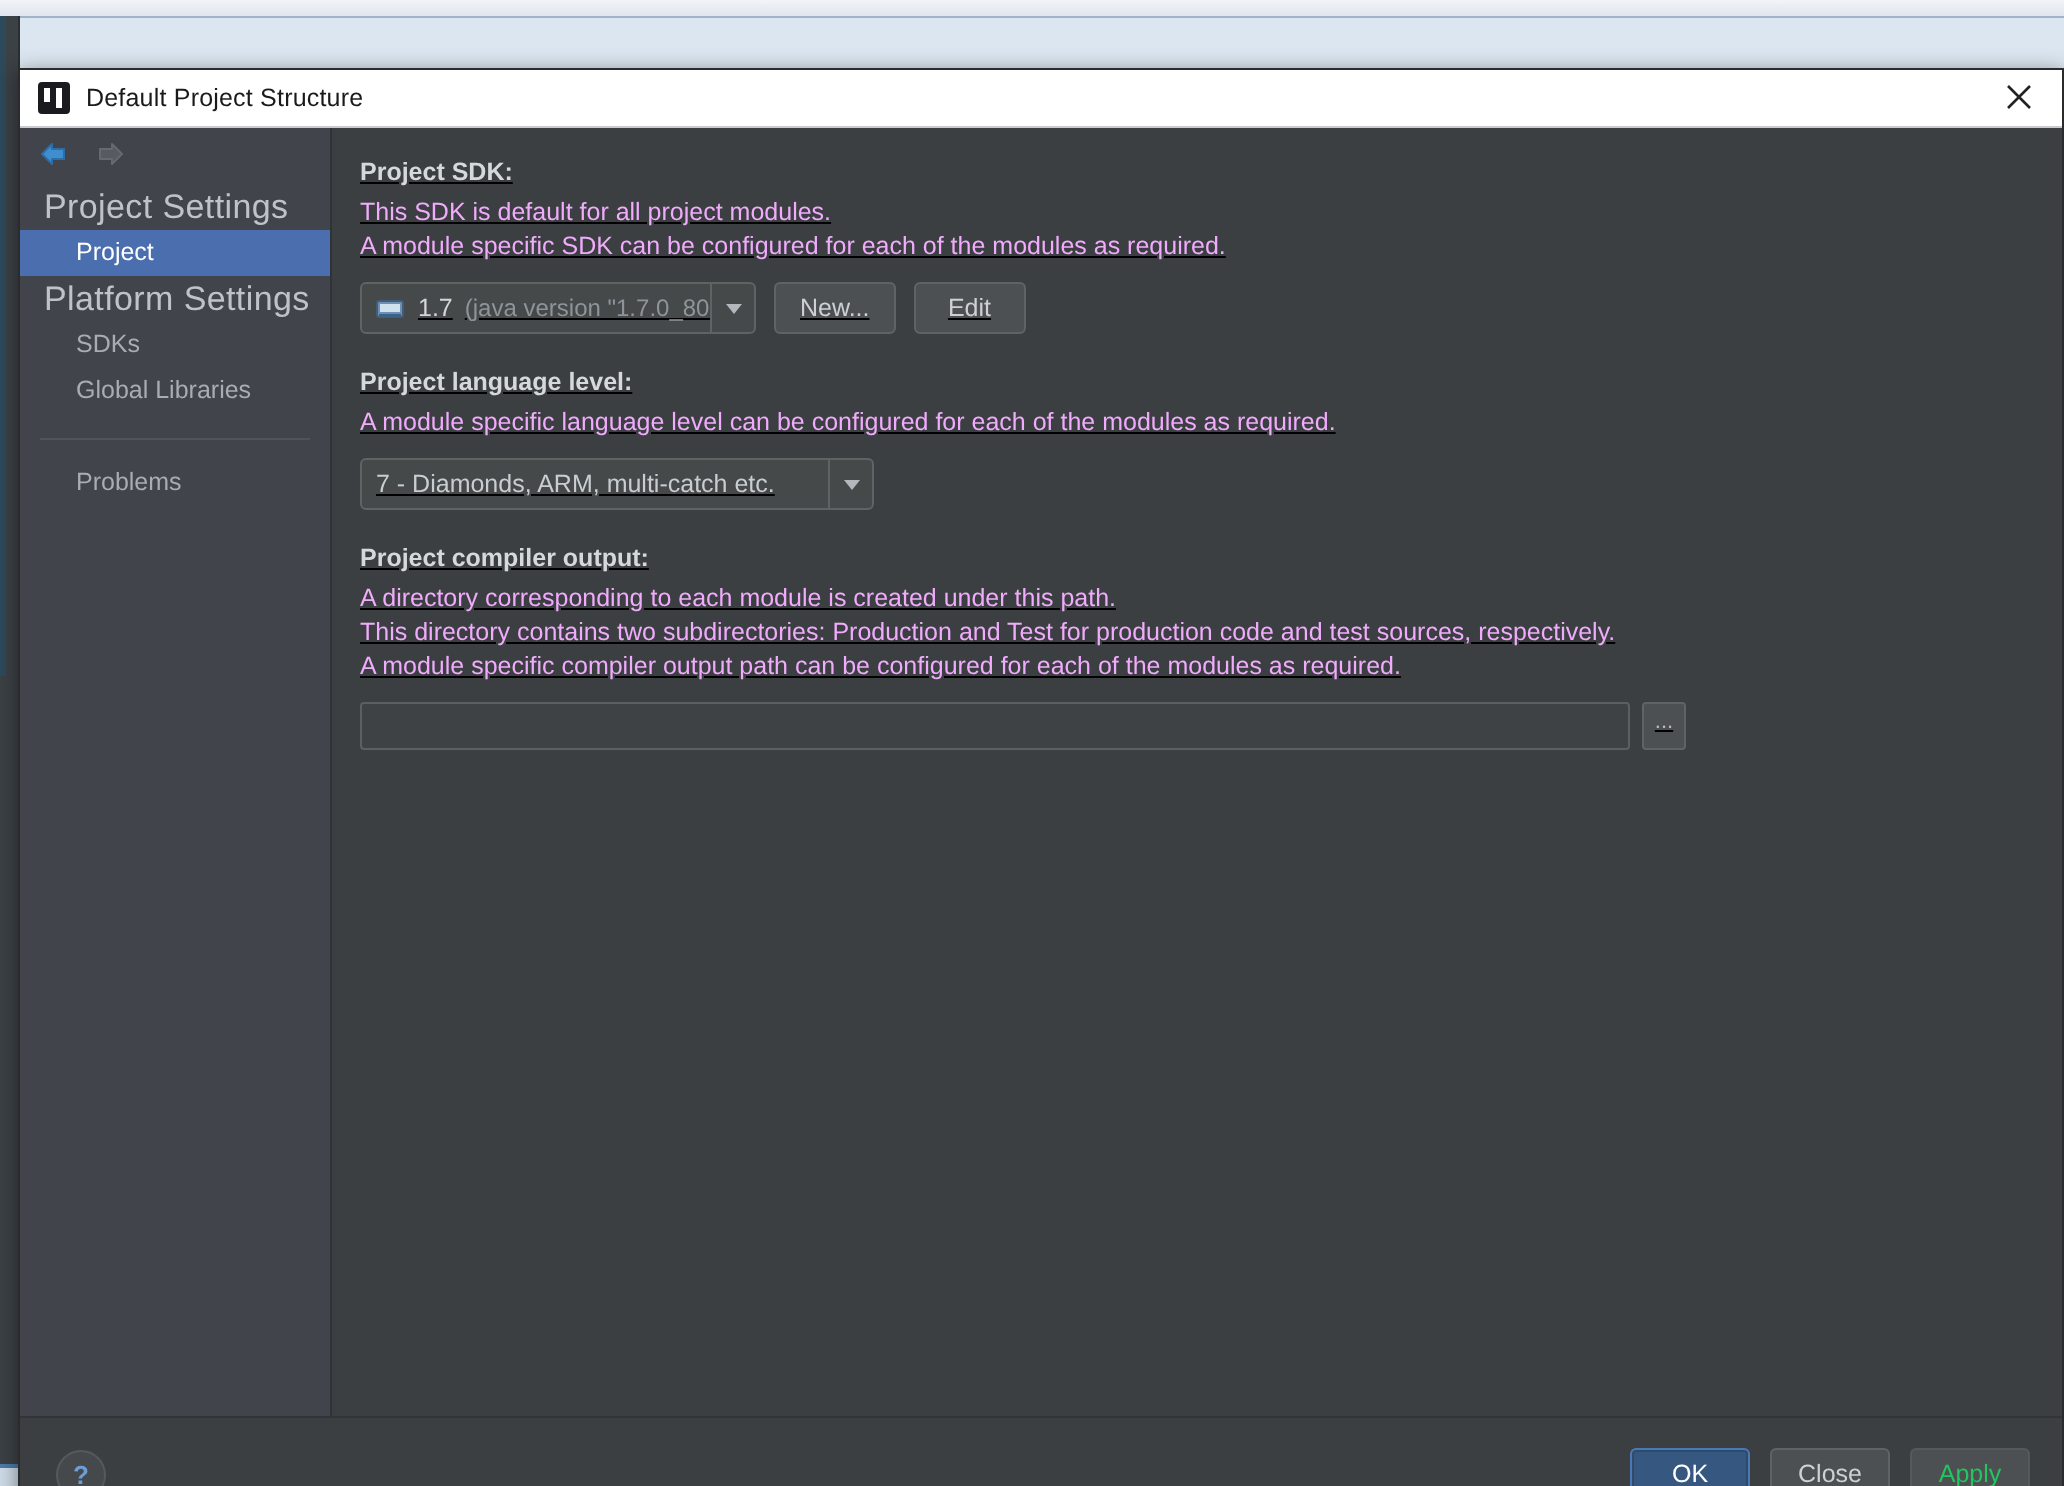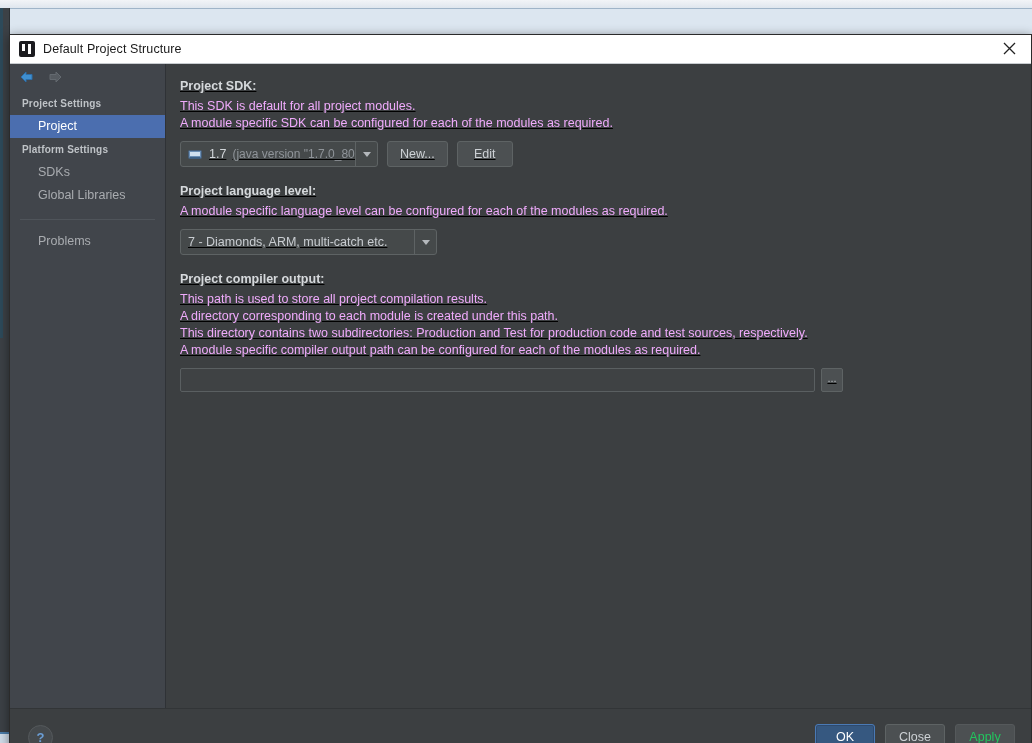--- a/index.html
+++ b/index.html
@@ -95,21 +95,21 @@
   }
   #nav-bar {
     height: 25px; flex: 0 0 25px;
     display: flex; align-items: center; padding-left: 8px; gap: 10px;
   }
   .nav-arrow { width: 18px; height: 16px; cursor: pointer; }
   .nav-arrow svg { display: block; }
 
   #sidebar-list { padding-top: 3px; }
   .group-header {
-    font-size: 10px; font-weight: bold; color: #bfc3c7;
+    font-size: 17px; font-weight: normal; color: #bfc3c7;
     padding: 3px 0 3px 12px; line-height: 17px;
     letter-spacing: .2px;
   }
   .side-item {
     font-size: 12.5px; color: #a9acb0;
     padding: 3px 0 3px 28px; line-height: 17px;
     cursor: pointer;
   }
   .side-item.selected {
     background: #4b6eaf; color: #ffffff;
@@ -325,21 +325,20 @@
             <div class="combo-value">7 - Diamonds, ARM, multi-catch etc.</div>
             <div class="combo-arrow">
                 <i></i>
               </div>
           </div>
         </div>
       </div>
 
       <div class="section">
         <div class="sec-title">Project compiler output:</div>
-        <div class="sec-line">This path is used to store all project compilation results.</div>
         <div class="sec-line">A directory corresponding to each module is created under this path.</div>
         <div class="sec-line">This directory contains two subdirectories: Production and Test for production code and test sources, respectively.</div>
         <div class="sec-line">A module specific compiler output path can be configured for each of the modules as required.</div>
 
         <div id="output-row">
           <input id="output-field" type="text" value="" style="">
           <div id="browse-button">...</div>
         </div>
       </div>
 

